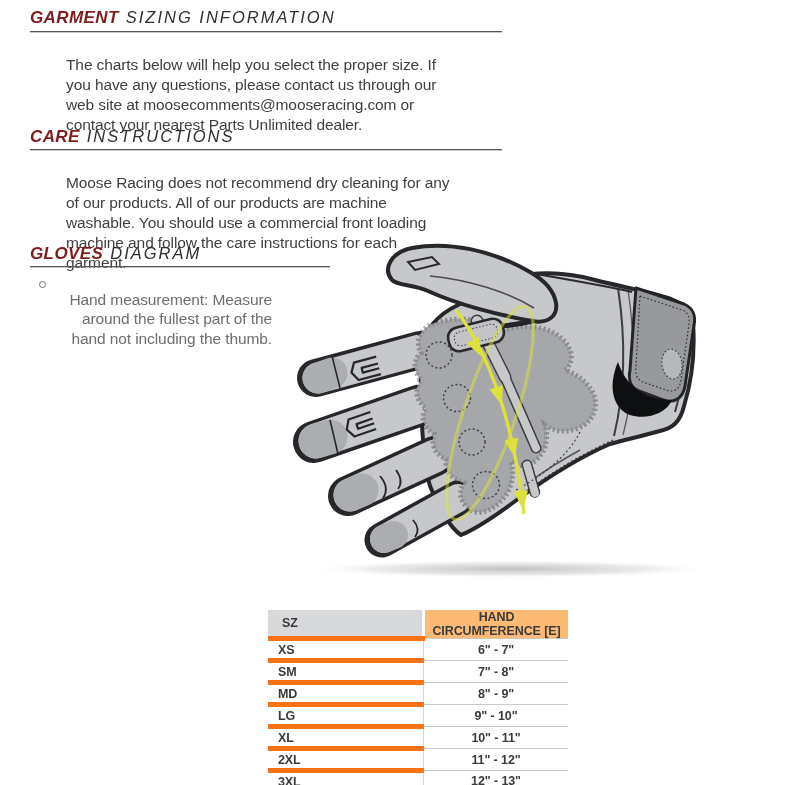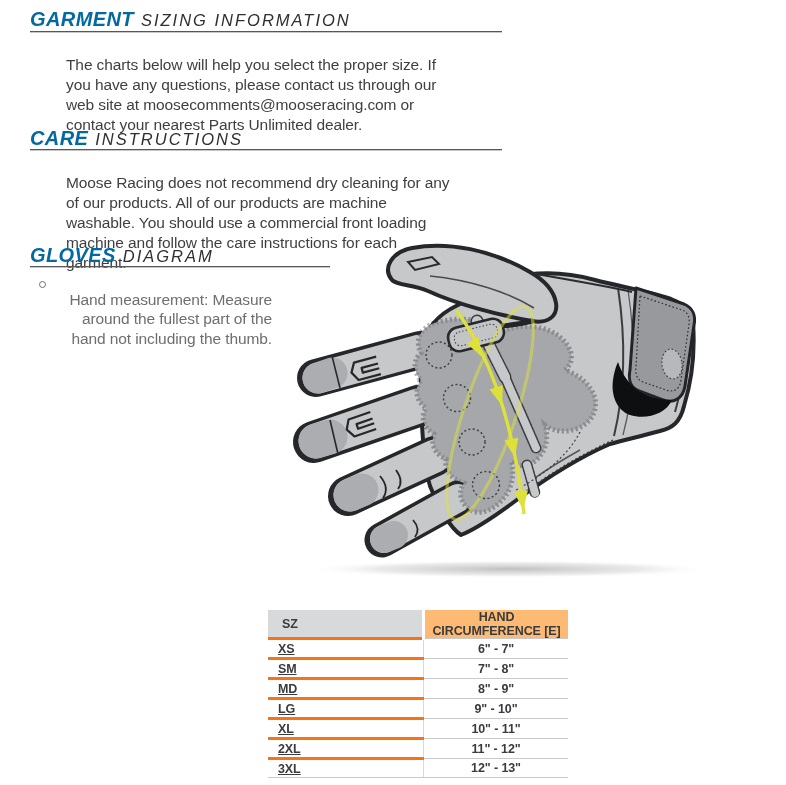--- a/index.html
+++ b/index.html
@@ -1,21 +1,21 @@
 <!DOCTYPE html>
 <html><head>
 <meta charset="utf-8">
 <style>
   html,body{margin:0;padding:0;background:#fff;}
   .page{position:relative;width:786px;height:785px;background:#ffffff;overflow:hidden;
         font-family:"Liberation Sans",sans-serif;-webkit-font-smoothing:antialiased;}
 
   
   .sec-head{position:absolute;left:30px;white-space:nowrap;font-style:italic;}
-  .hb{font-weight:bold;font-size:20px;letter-spacing:.4px;color:#0369a1;}
+  .hb{font-weight:bold;font-size:17px;letter-spacing:.4px;color:#7f1d1d;}
   .hr{font-weight:400;font-size:16.5px;letter-spacing:2px;color:#2e2f31;margin-left:7px;}
   .rule{position:absolute;left:30px;height:1px;background:#56575a;box-shadow:0 1px 0 rgba(130,130,132,.45);}
   .rule-a{top:31px;width:472px;}
   .rule-b{top:149px;width:472px;}
   .rule-c{top:266px;width:300px;}
   .head-a{top:8px;}
   .head-b{top:127px;}
   .head-c{top:244px;}
 
   
@@ -36,21 +36,21 @@
   
   .sizes-table{position:absolute;left:268px;top:609px;width:300px;}
   .band{height:17px;background:#85878a;color:#ffffff;font-weight:bold;font-size:12.5px;
         letter-spacing:.4px;padding:3px 0 0 8px;box-sizing:border-box;line-height:14px;}
   .sizes-table table{width:100%;border-collapse:collapse;table-layout:fixed;}
   .sizes-table th,.sizes-table td{font-size:12.5px;font-weight:bold;color:#3a3b3d;
         letter-spacing:-.1px;height:17px;padding:0;}
   .sizes-table th{height:18px;}
   th.c1{background:#d8d9da;text-align:left;padding-left:14px;width:140px;}
   th.c2{background:#fdba74;border-left:3px solid #ffffff;text-align:center;}
-  td.c1{text-align:left;padding-left:10px;border-top:3px solid #f97316;text-decoration:underline;}
+  td.c1{text-align:left;padding-left:10px;border-top:5px solid #f97316;}
   td.c2{text-align:center;border-top:1px solid #c9cacb;border-left:1px solid #d8d9da;}
   .sizes-table tbody tr:last-child td{border-bottom:1px solid #c9cacb;}
   .sizes-table thead th{border-top:1px solid #ffffff;}
 </style>
 </head>
 <body>
 
 <div class="page">
 
   <div class="sec-head head-a">

